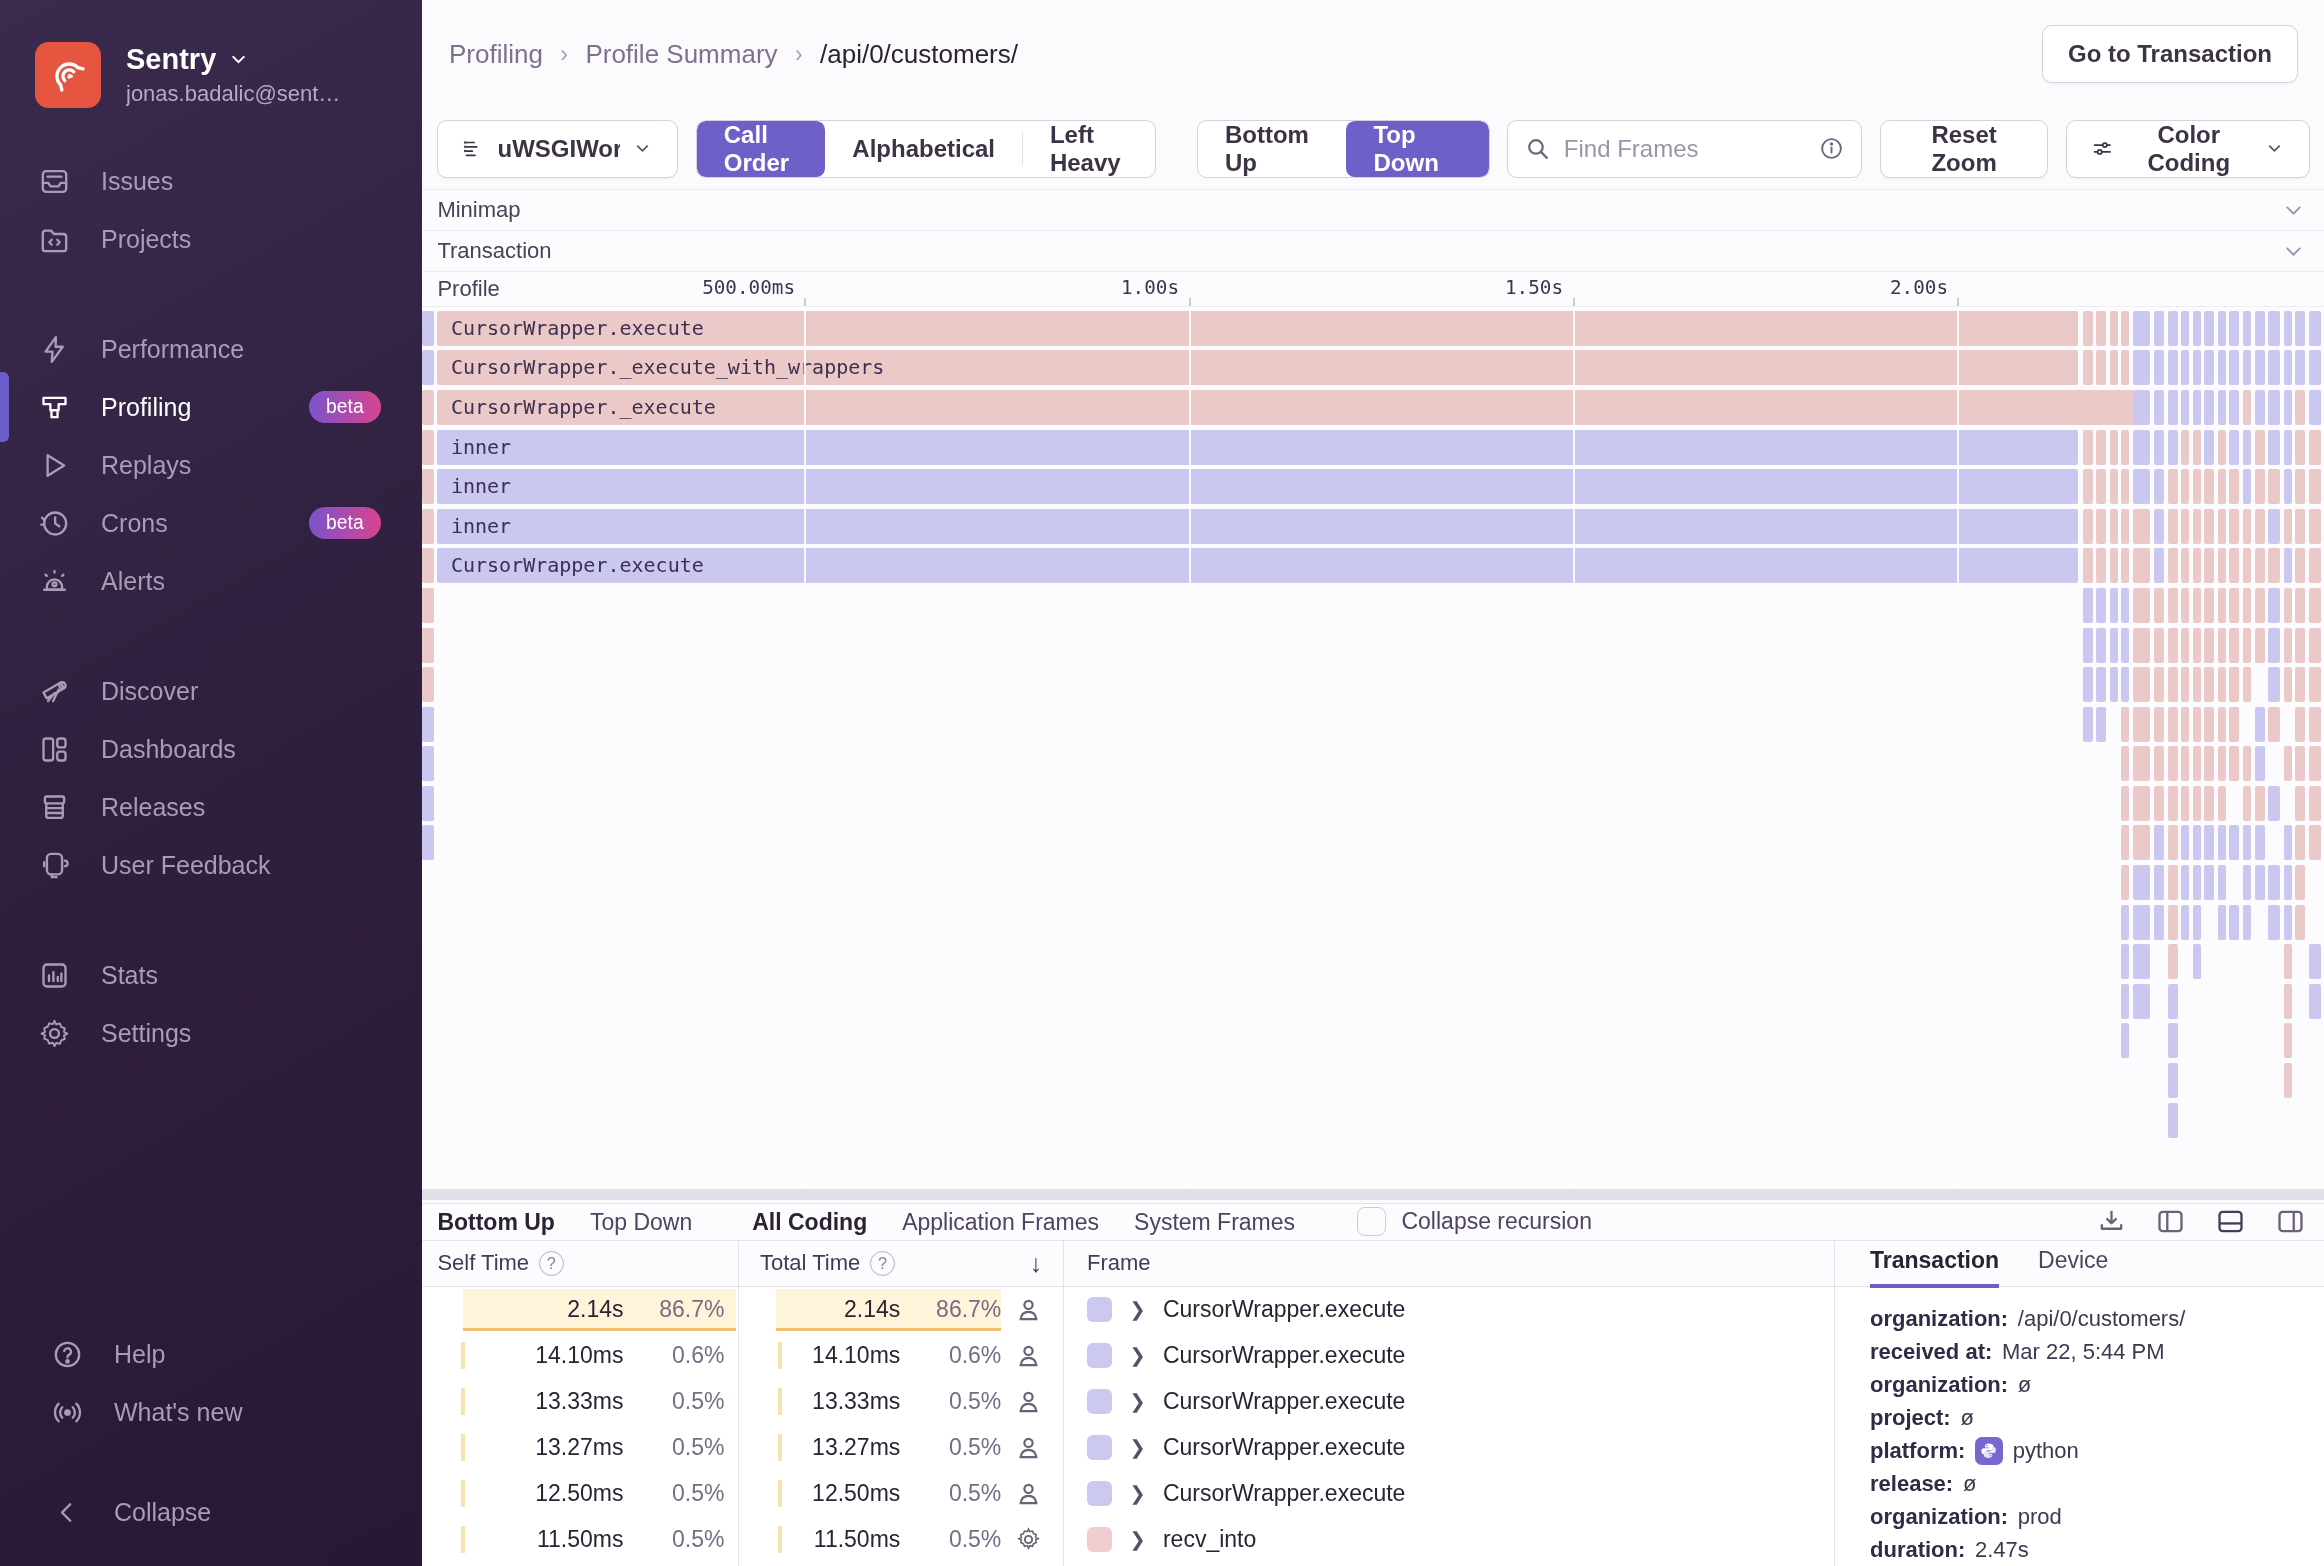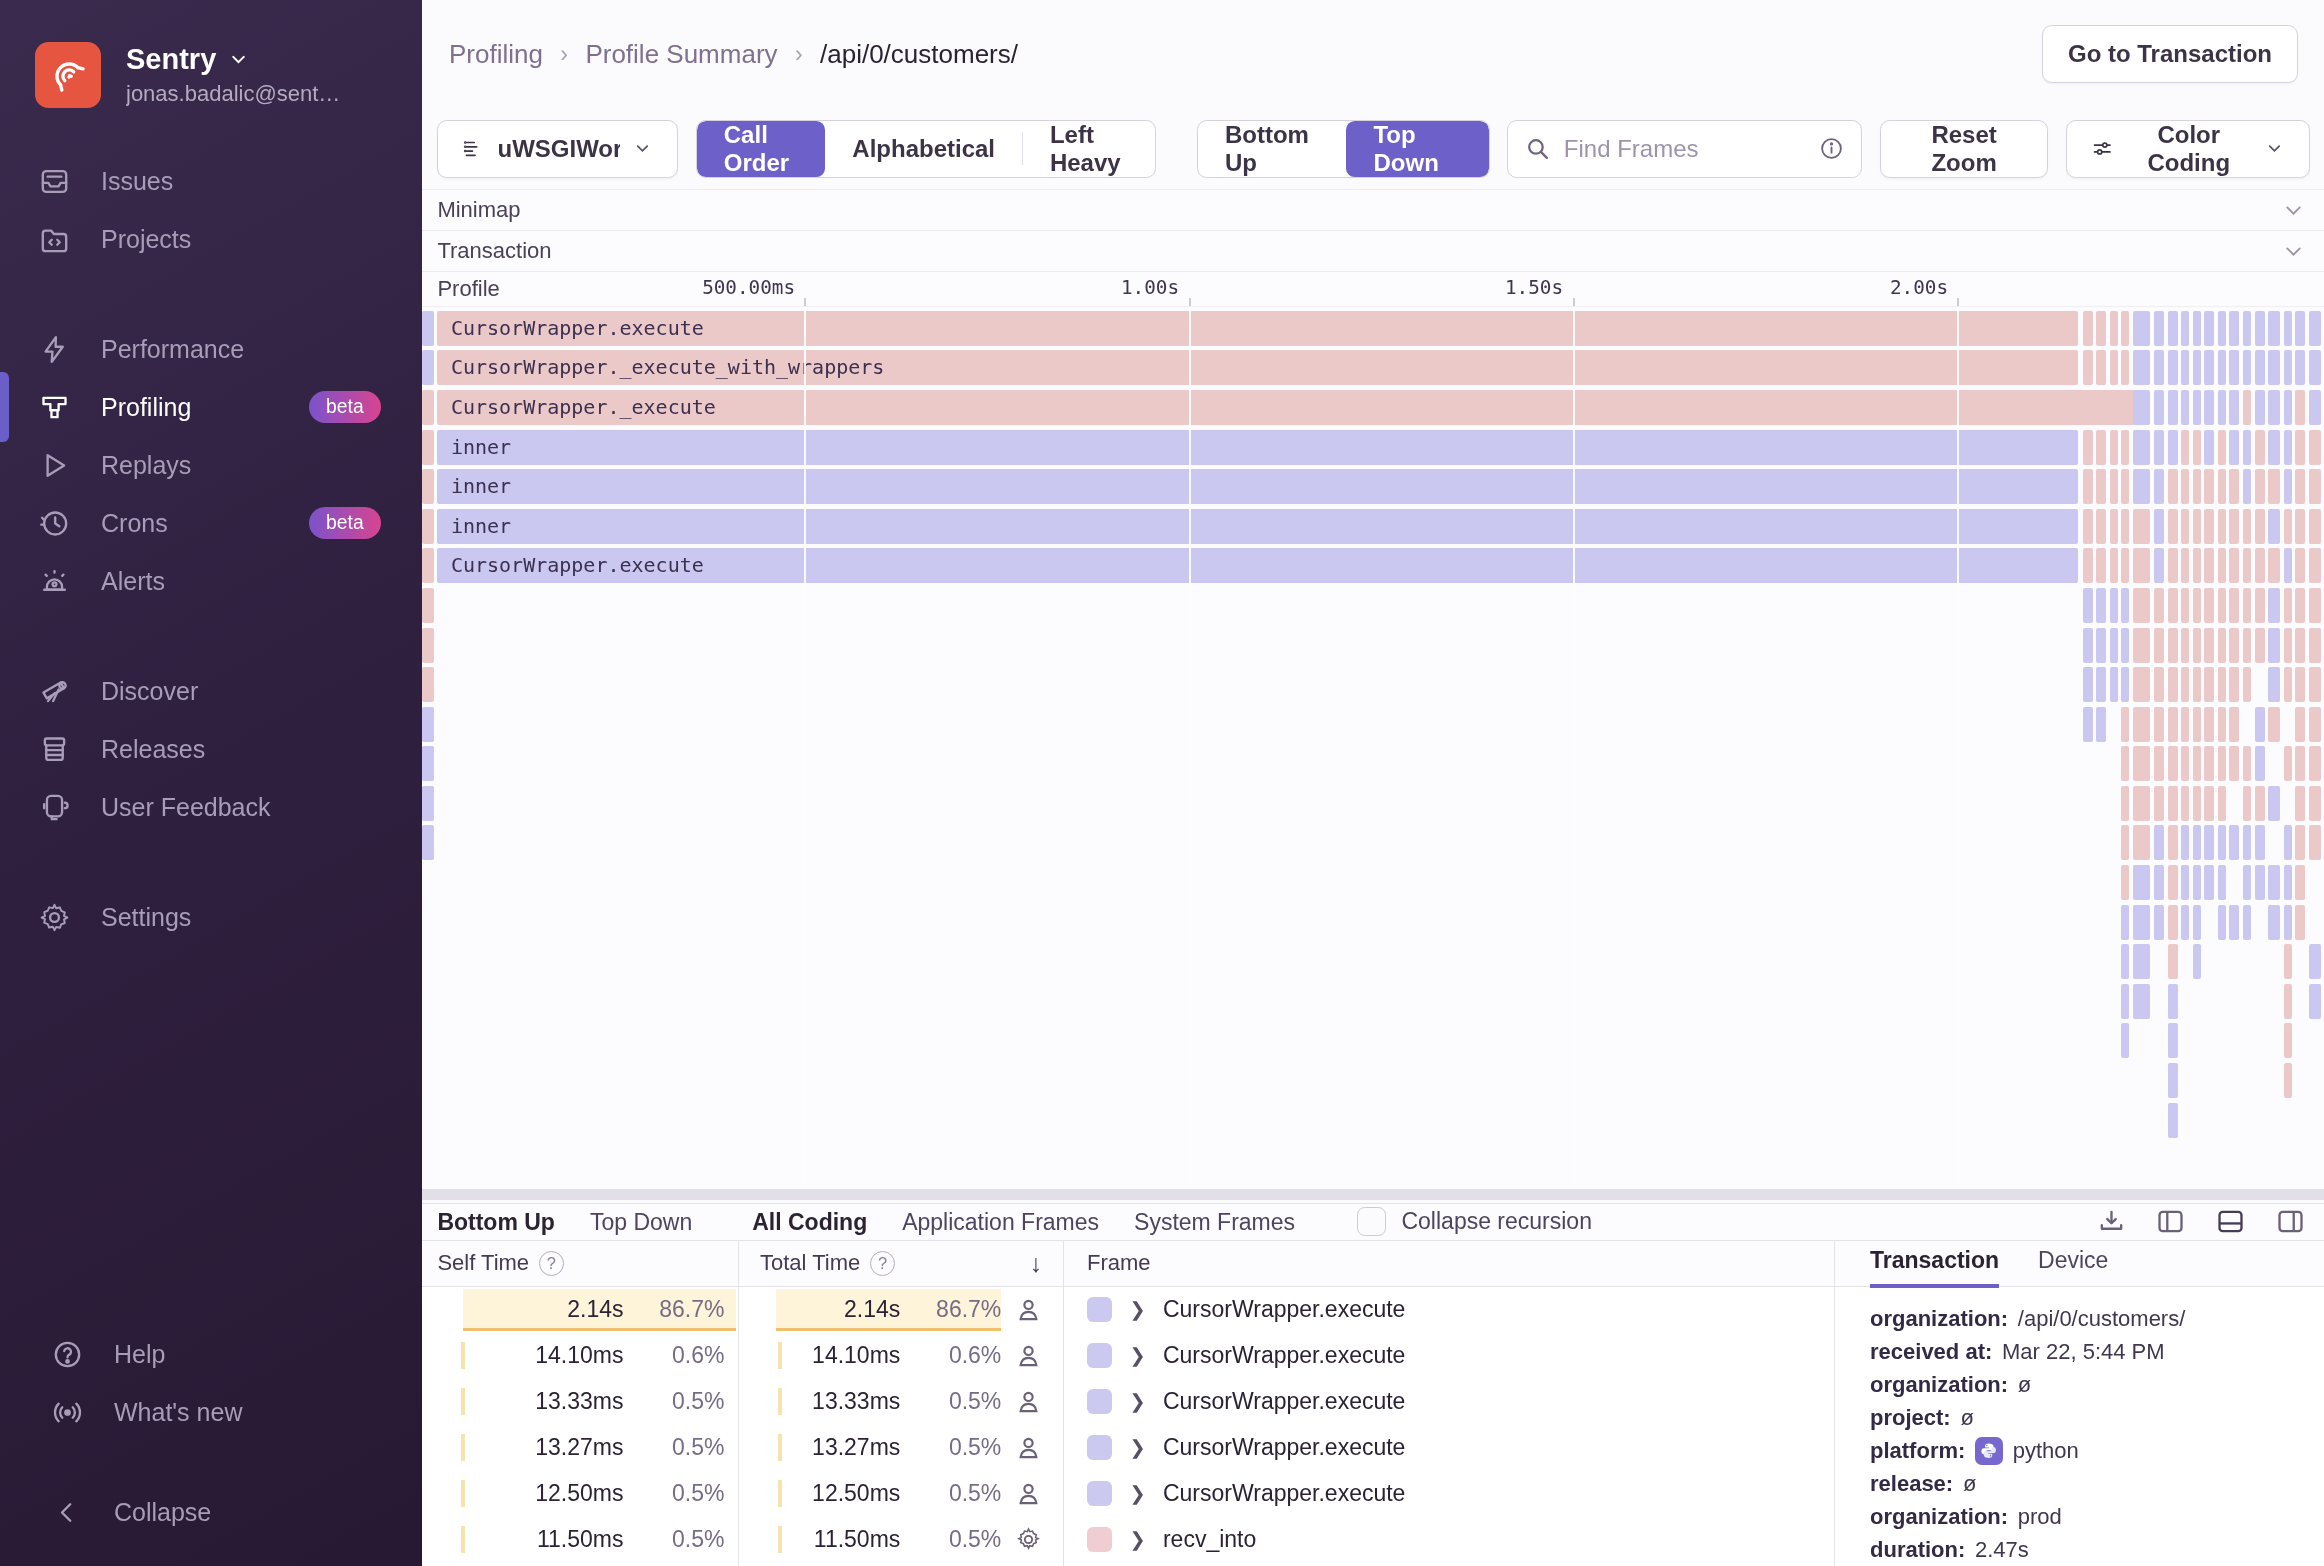--- a/index.html
+++ b/index.html
@@ -210,38 +210,57 @@
             <path d="M4 12.8l12.5-7.3 2.4 4.2L6.4 17z"></path>
             <path d="M15 10.5l-4 8.5M12.3 13l-5 6"></path>
             <circle cx="17.8" cy="7.6" r="2.3"></circle>
           </svg>
         </span>
       <span>Discover</span>
       </div>
       <div class="nav-item">
         <span class="nicon">
           <svg width="33" height="33" viewBox="0 0 24 24" fill="none" stroke="currentColor" stroke-width="1.7" stroke-linecap="round" stroke-linejoin="round">
+            <rect x="4" y="4" width="7" height="16" rx="1.8"></rect>
+            <rect x="14" y="4" width="6" height="6.5" rx="1.8"></rect>
+            <rect x="14" y="13.5" width="6" height="6.5" rx="1.8"></rect>
+          </svg>
+        </span>
+      <span>Dashboards</span>
+      </div>
+      <div class="nav-item">
+        <span class="nicon">
+          <svg width="33" height="33" viewBox="0 0 24 24" fill="none" stroke="currentColor" stroke-width="1.7" stroke-linecap="round" stroke-linejoin="round">
             <rect x="5" y="4" width="14" height="5" rx="1.4"></rect>
             <path d="M6 9v9a1.6 1.6 0 0 0 1.6 1.6h8.8A1.6 1.6 0 0 0 18 18V9"></path>
             <path d="M6 12.5h12M6 16h12"></path>
           </svg>
         </span>
       <span>Releases</span>
       </div>
       <div class="nav-item">
         <span class="nicon">
           <svg width="33" height="33" viewBox="0 0 24 24" fill="none" stroke="currentColor" stroke-width="1.7" stroke-linecap="round" stroke-linejoin="round">
             <rect x="6.5" y="3.5" width="11" height="15" rx="3"></rect>
             <path d="M4.5 9.5v3M19.5 8.5a2 2 0 0 1 0 4"></path>
             <path d="M10 18.5v2h3.5"></path>
           </svg>
         </span>
       <span>User Feedback</span>
       </div>
       <div class="nav-gap"></div>
+      <div class="nav-item">
+        <span class="nicon">
+          <svg width="33" height="33" viewBox="0 0 24 24" fill="none" stroke="currentColor" stroke-width="1.7" stroke-linecap="round" stroke-linejoin="round">
+            <rect x="4" y="4" width="16" height="16" rx="2.5"></rect>
+            <path d="M8 16v-4M11.2 16v-6.5M14.4 16v-3M17 16v-5.5"></path>
+          </svg>
+        </span>
+      <span>Stats</span>
+      </div>
       <div class="nav-item">
         <span class="nicon">
           <svg width="33" height="33" viewBox="0 0 24 24" fill="none" stroke="currentColor" stroke-width="1.7" stroke-linecap="round" stroke-linejoin="round">
             <circle cx="12" cy="12" r="3.2"></circle>
             <path d="M12 2.8l1.2 2.5 2.7-.6 1 2.5 2.6 1-.6 2.7 2.5 1.2-2.5 1.2.6 2.7-2.6 1-1 2.5-2.7-.6L12 21.2l-1.2-2.5-2.7.6-1-2.5-2.6-1 .6-2.7L2.6 12l2.5-1.2-.6-2.7 2.6-1 1-2.5 2.7.6z" stroke-width="1.4"></path>
           </svg>
         </span>
       <span>Settings</span>
       </div>
     </div>

